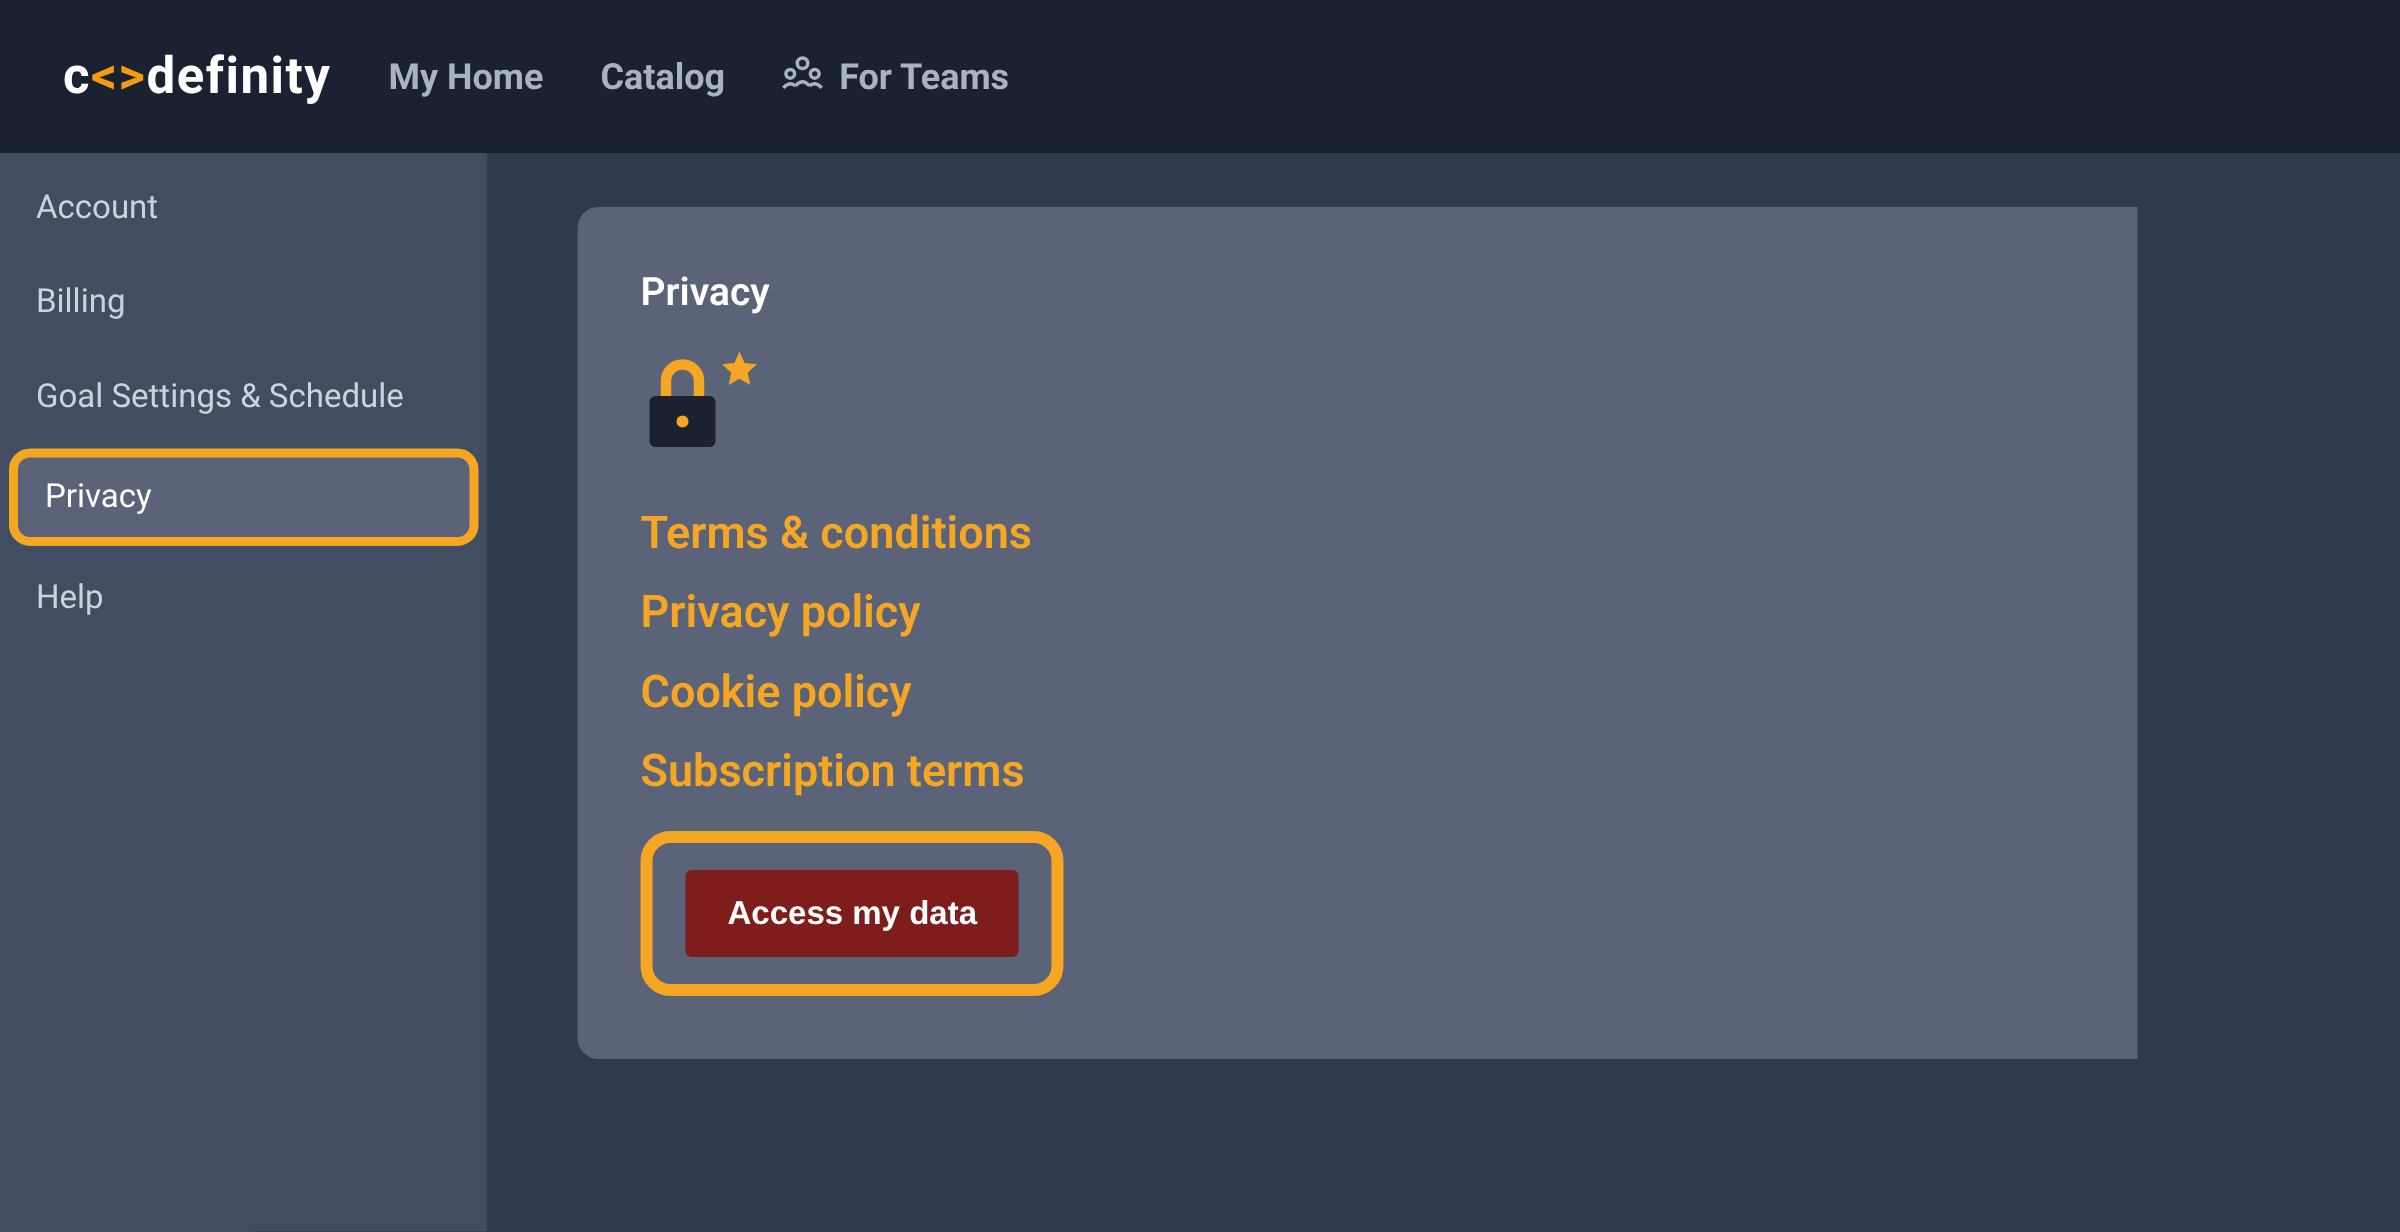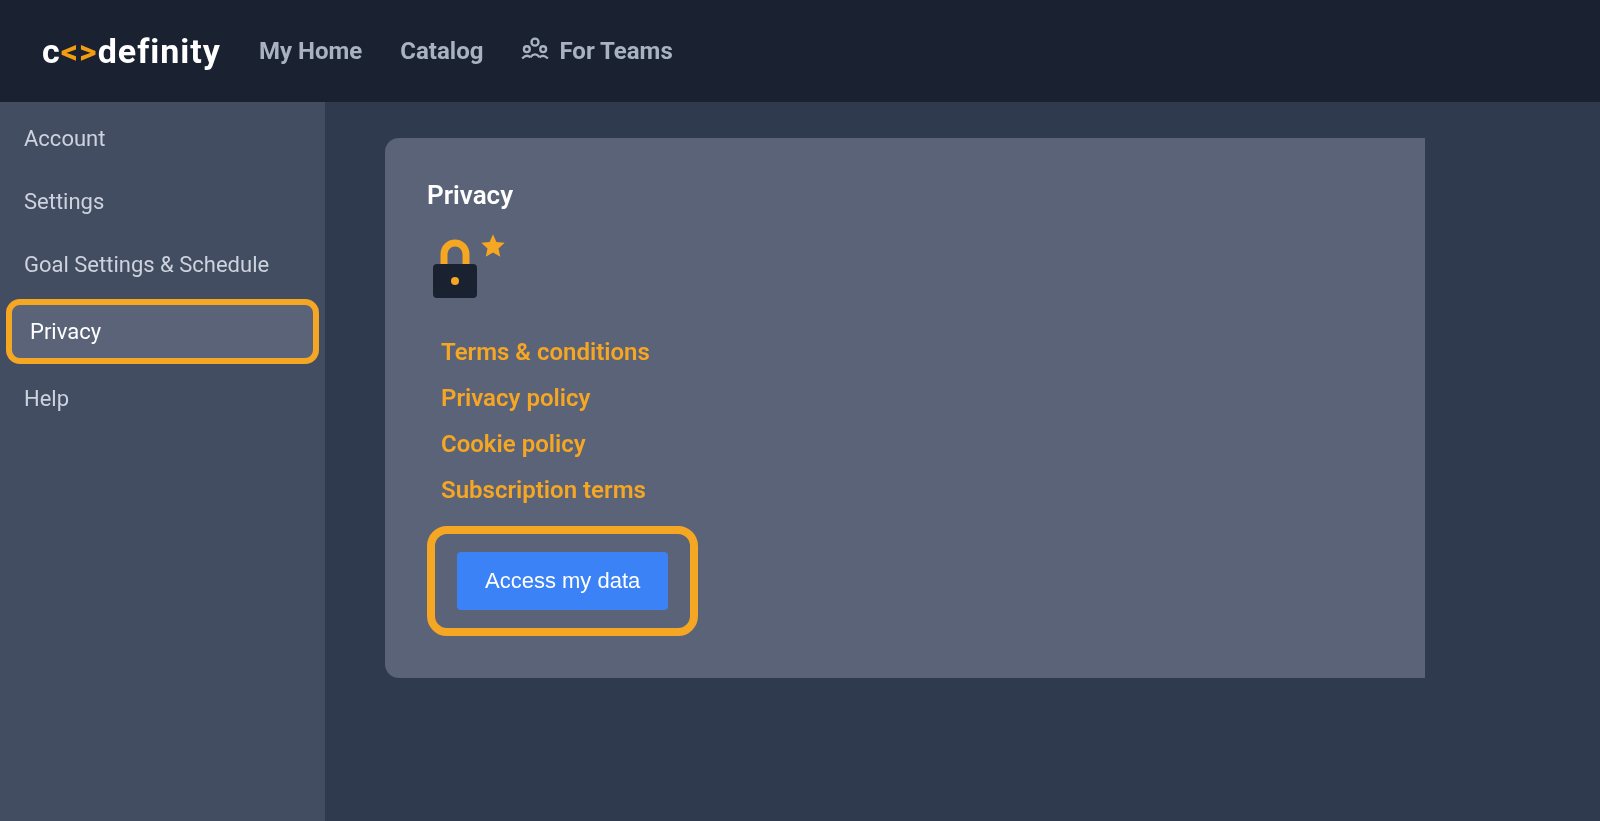--- a/index.html
+++ b/index.html
@@ -108,39 +108,38 @@
     }
     .star-icon {
       position: absolute;
       top: -4px;
       right: -8px;
       width: 28px;
       height: 28px;
       color: #f5a623;
     }
     .link-item {
-      font-size: 24px;
+      font-size: 30px;
       font-weight: 600;
       color: #f5a623;
       margin-bottom: 18px;
       cursor: pointer;
-      margin-left: 14px;
     }
     .button-highlight {
       display: inline-block;
       border: 8px solid #f5a623;
       border-radius: 20px;
       padding: 18px 22px;
       margin-top: 4px;
     }
     .primary-button {
-      background-color: #3b82f6;
+      background-color: #7f1d1d;
       color: #fff;
       font-size: 22px;
-      font-weight: 400;
+      font-weight: 700;
       padding: 16px 28px;
       border: none;
       border-radius: 4px;
       cursor: pointer;
     }
   </style>
 </head>
 <body>
 
 <div class="header">
@@ -170,21 +169,21 @@
     <span>For Teams</span>
   </div>
 </div>
 
 <div class="main-layout">
   <div class="sidebar">
     <div class="sidebar-item">
       <span>Account</span>
     </div>
     <div class="sidebar-item">
-      <span>Settings</span>
+      <span>Billing</span>
     </div>
     <div class="sidebar-item">
       <span>Goal Settings &amp; Schedule</span>
     </div>
     <div class="sidebar-item active">
       <span>Privacy</span>
     </div>
     <div class="sidebar-item">
       <span>Help</span>
     </div>

